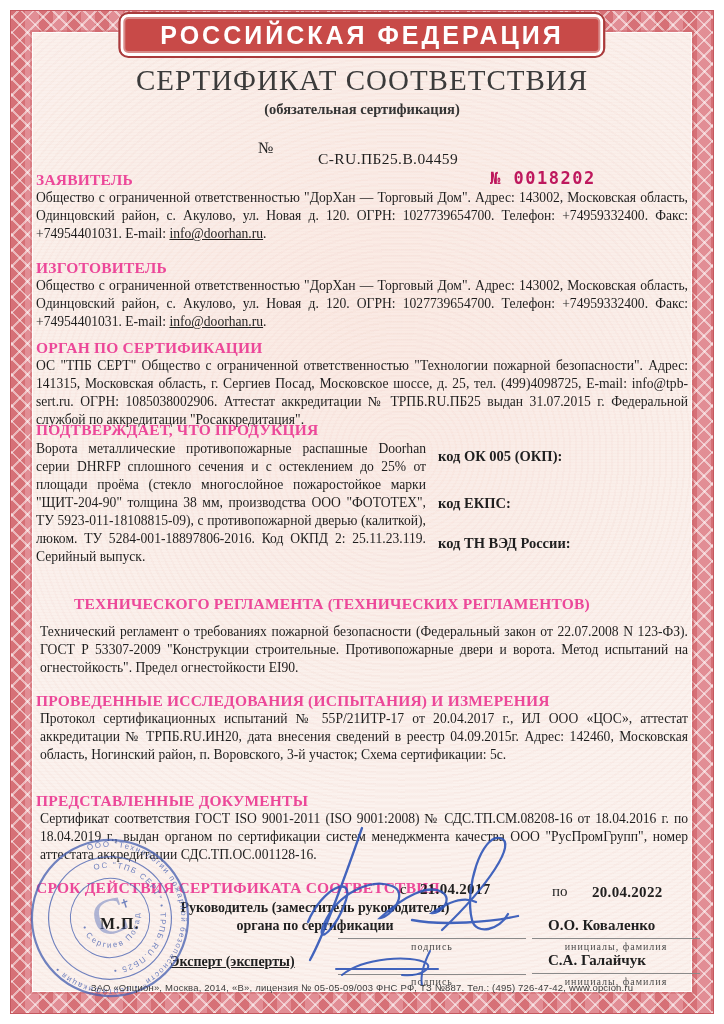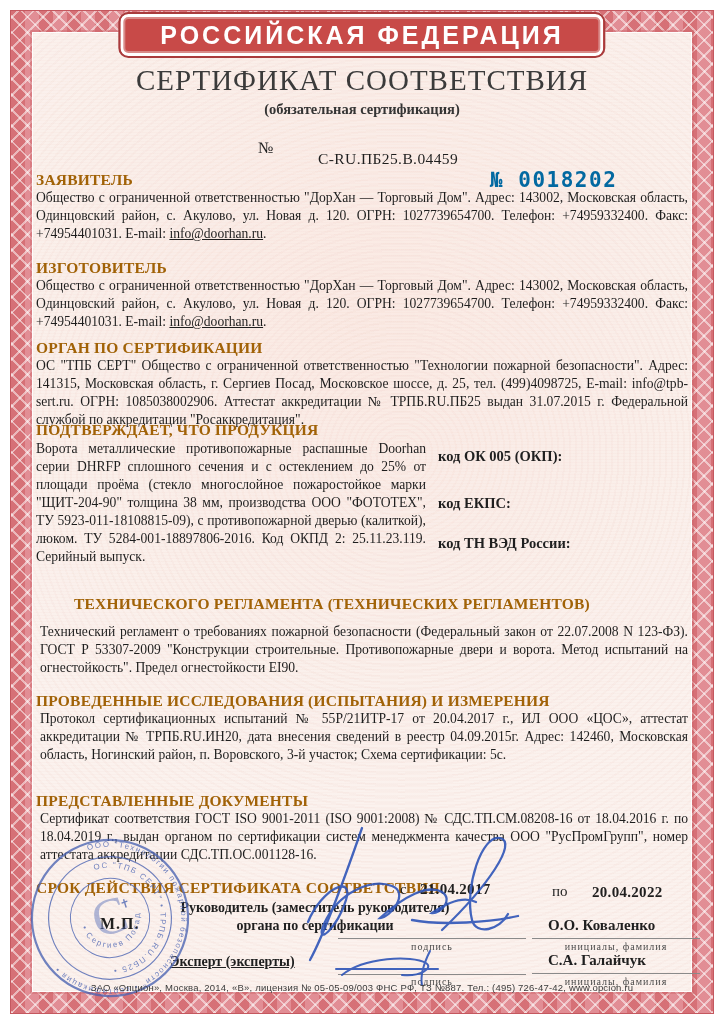--- a/index.html
+++ b/index.html
@@ -31,24 +31,24 @@
     background:#c84a48;color:#fff;font-family:"Liberation Sans",sans-serif;font-weight:bold;
     font-size:25px;letter-spacing:3px;line-height:1;padding:9px 40px 8px;border-radius:10px;
     border:2px solid #a93b3c;box-shadow:inset 0 0 0 3px #ffffff, inset 0 0 0 5px #d98a88;
     white-space:nowrap;}
 
   .title{top:64px;left:0;width:100%;text-align:center;font-size:29px;letter-spacing:1px;color:#3b3b3b;}
   .subtitle{top:101px;left:0;width:100%;text-align:center;font-size:14.5px;font-weight:bold;color:#343434;}
 
   .num-label{left:258px;top:139px;font-size:16px;}
   .num-value{left:318px;top:140px;font-size:15.5px;letter-spacing:.4px;margin-top:10px;}
-  .form-number{left:490px;top:168px;font-family:"DejaVu Sans Mono",monospace;font-size:21px;
-    font-weight:bold;color:#0369a1;letter-spacing:1.5px;}
+  .form-number{left:490px;top:168px;font-family:"DejaVu Sans Mono",monospace;font-size:17px;
+    font-weight:bold;color:#be185d;letter-spacing:1.5px;}
 
-  .sec-h{font-weight:bold;font-size:15.5px;color:#a16207;letter-spacing:.2px;white-space:nowrap;}
+  .sec-h{font-weight:bold;font-size:15.5px;color:#ec4899;letter-spacing:.2px;white-space:nowrap;}
   .body-text{font-size:13.6px;line-height:1.33;text-align:justify;color:#1e1e1e;}
   .email-link{text-decoration:underline;color:inherit;}
 
   .code-line{font-weight:bold;font-size:14.5px;white-space:nowrap;}
 
   .validity-label{font-size:15px;}
   .validity-date{font-size:15px;font-weight:bold;letter-spacing:.3px;}
 
   .role{font-weight:bold;font-size:14px;text-align:center;line-height:1.3;}
   .sig-line{border-bottom:1px solid #8a8a8a;height:1px;}

